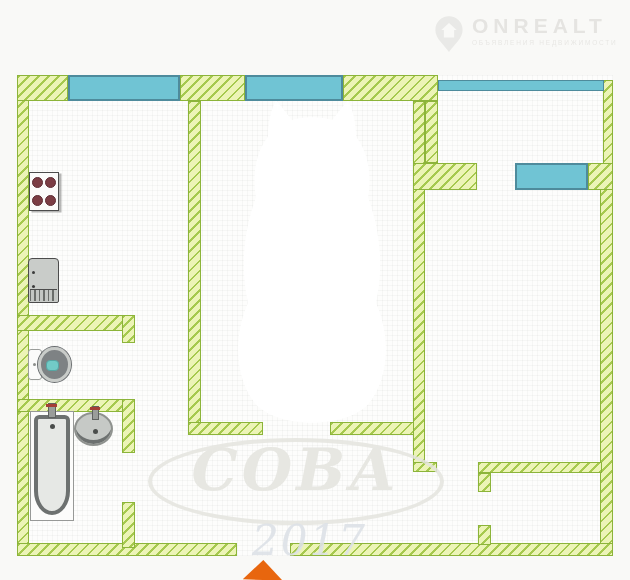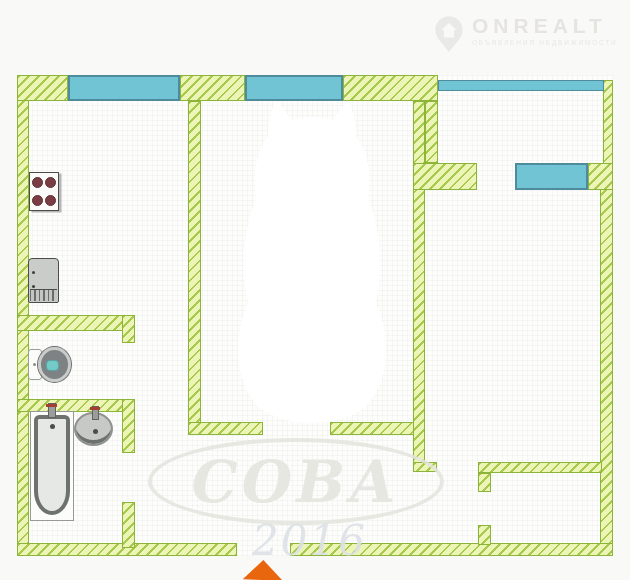--- a/index.html
+++ b/index.html
@@ -90,21 +90,21 @@
   .brand {
     position:absolute; right:8px; top:13px; width:190px; z-index:6;
     display:flex; align-items:flex-start; gap:6px; color:rgba(125,120,112,0.16);
   }
   .brand-text { display:flex; flex-direction:column; }
   .brand-name { font-size:21px; font-weight:bold; letter-spacing:5px; line-height:26px; }
   .brand-sub  { font-size:6.5px; letter-spacing:1.8px; white-space:nowrap; color:rgba(125,120,112,0.14); }
   .emblem { position:absolute; left:148px; top:430px; width:296px; height:95px; z-index:6; pointer-events:none; }
   .emblem-ring { position:absolute; left:0; top:8px; right:0; bottom:0; border:4px solid rgba(228,228,222,0.85); border-radius:50%; }
   .emblem-text {
-    position:absolute; left:0; right:0; top:18px; text-align:center;
+    position:absolute; left:0; right:0; top:6px; text-align:center;
     font-family:"DejaVu Serif", serif; font-style:italic; font-weight:bold;
     font-size:58px; letter-spacing:4px; color:#e7e7e2;
   }
   .year {
     position:absolute; left:252px; top:516px; z-index:6;
     font-family:"DejaVu Serif", serif; font-style:italic;
     font-size:42px; color:rgba(221,225,231,0.9); letter-spacing:2px;
   }
 </style>
 </head>
@@ -188,15 +188,15 @@
       <span class="brand-name">ONREALT</span>
       <span class="brand-sub">ОБЪЯВЛЕНИЯ НЕДВИЖИМОСТИ</span>
     </div>
   </div>
 
   <div class="emblem">
     <div class="emblem-ring"></div>
     <div class="emblem-text">СОВА</div>
   </div>
 
-  <div class="year">2016</div>
+  <div class="year">2017</div>
 
 </div>
 
 </body></html>

